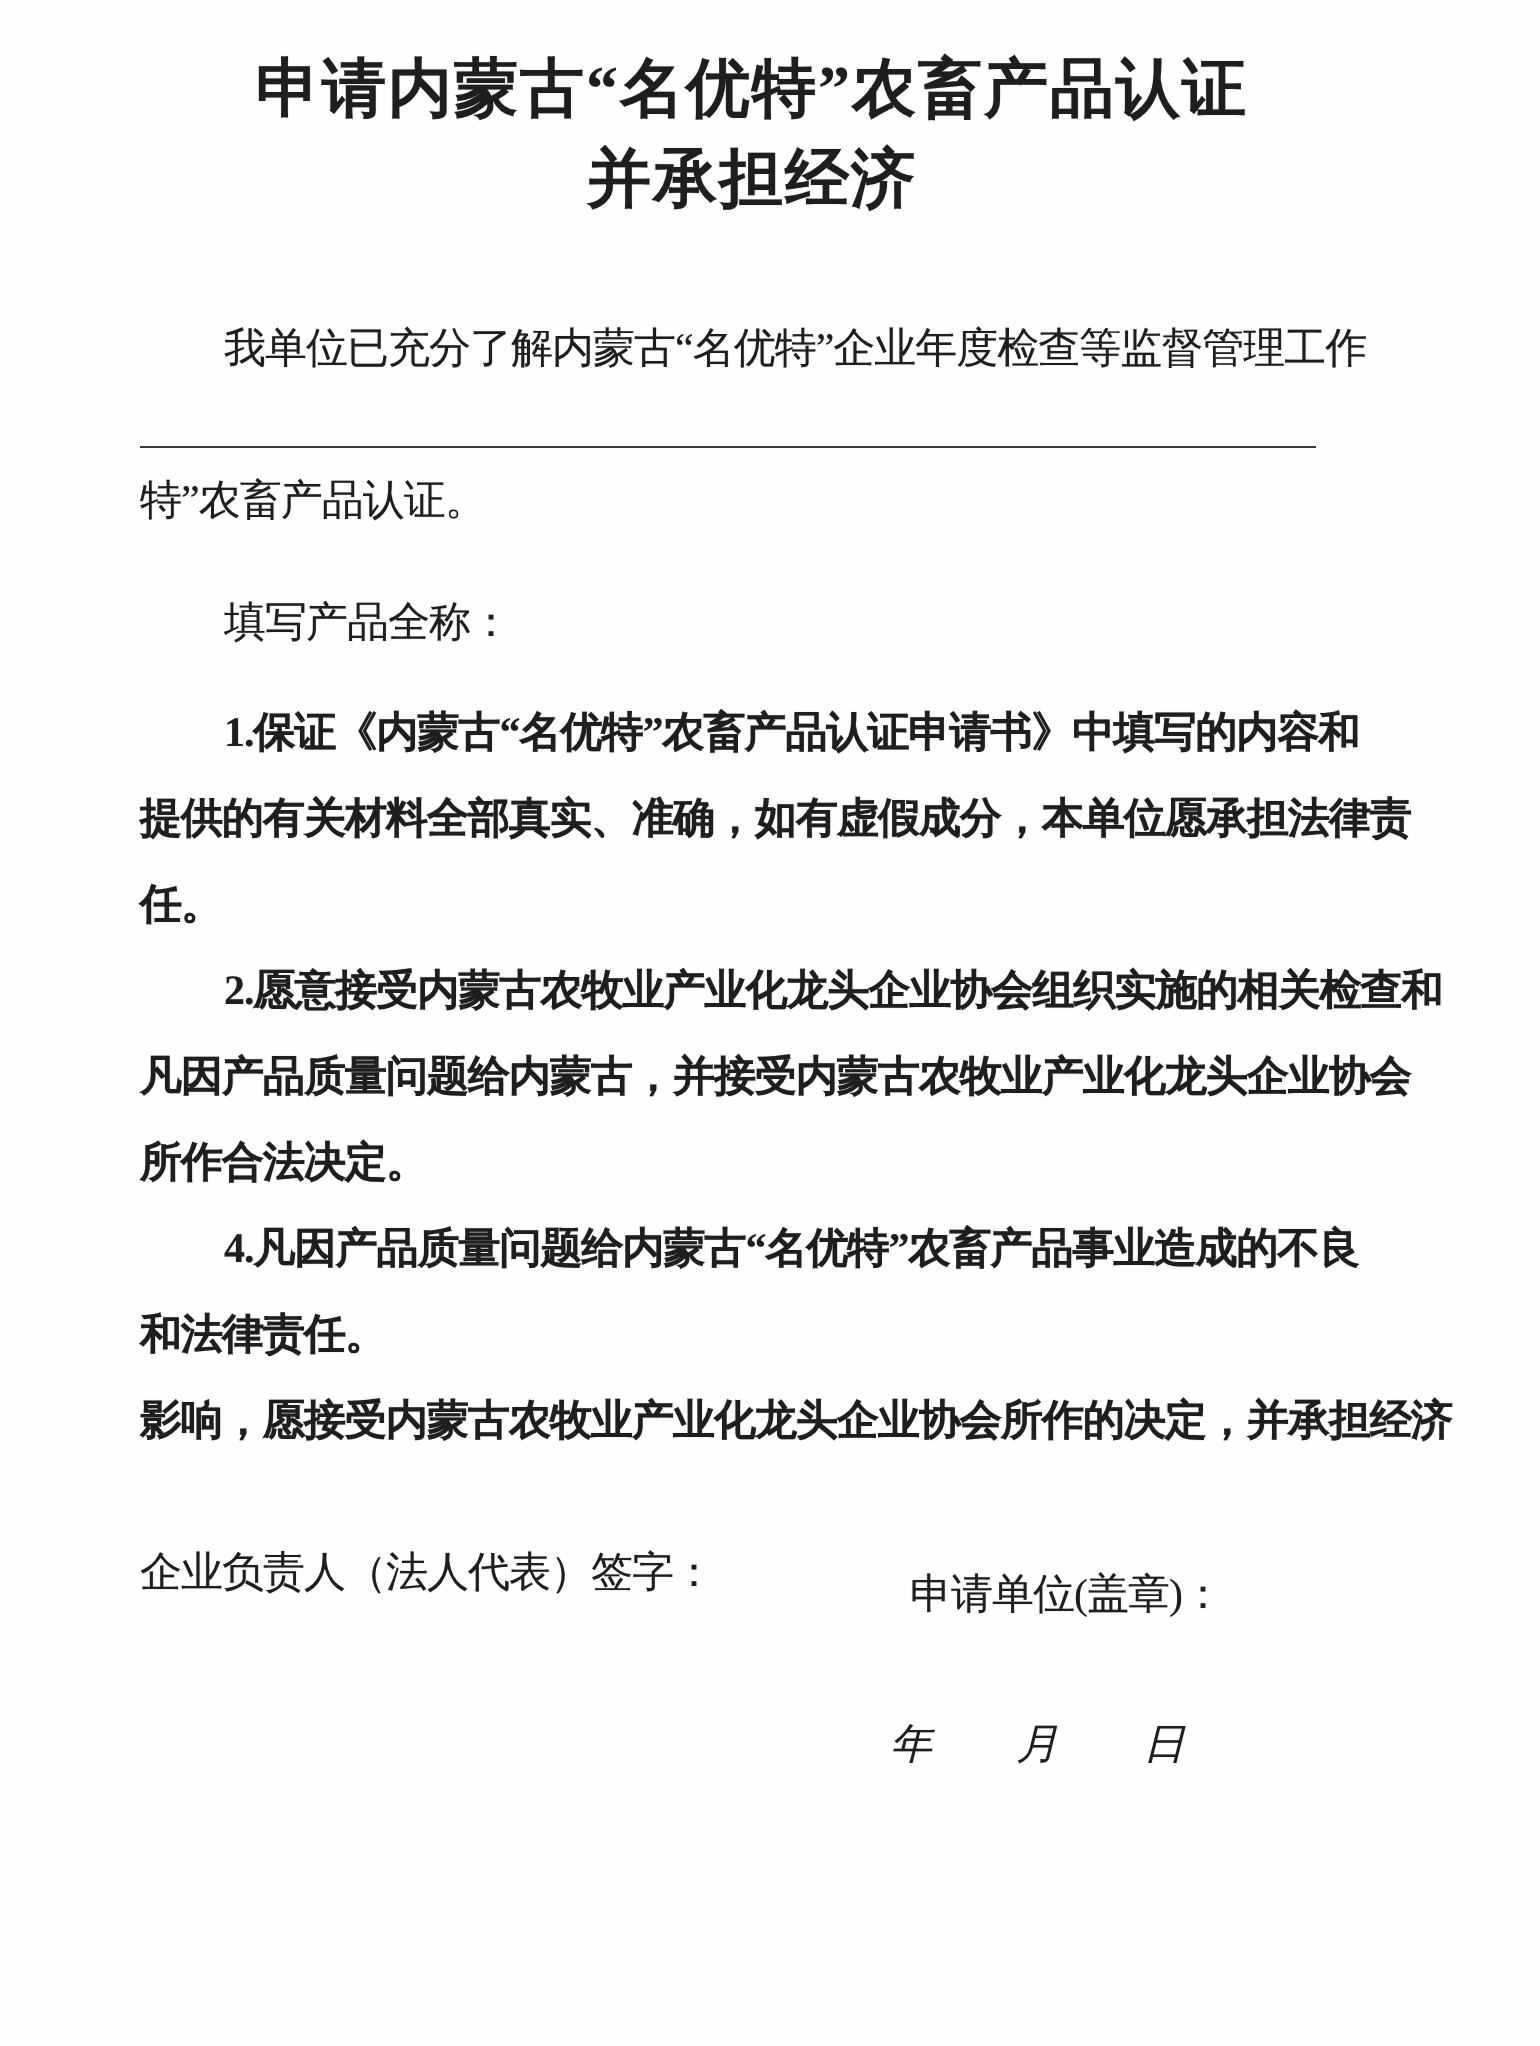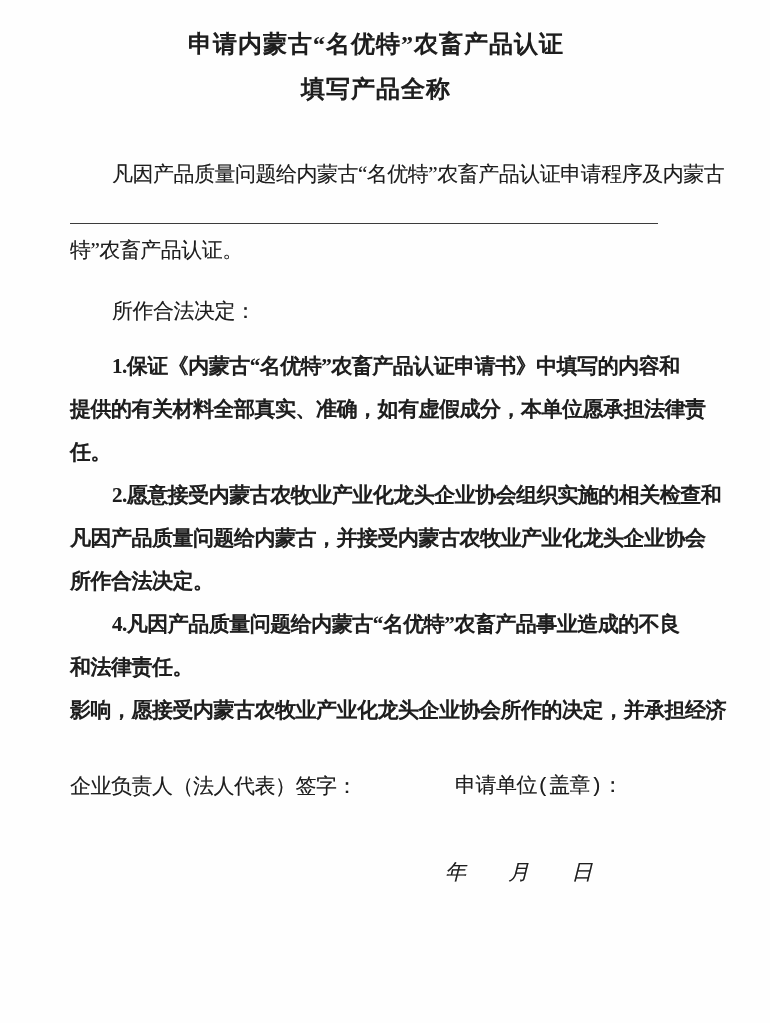--- a/index.html
+++ b/index.html
@@ -16,21 +16,21 @@
     letter-spacing: -0.5px;
     overflow: hidden;
     text-shadow: 0 0 0.5px rgba(40,40,40,0.45);
   }
   .content {
     position: relative;
     padding: 22px 88px 0 70px;
   }
   .doc-title {
     text-align: center;
-    font-size: 24px;
+    font-size: 32px;
     font-weight: bold;
     line-height: 45px;
     letter-spacing: 1px;
     margin-bottom: 36px;
   }
   .doc-title .t-line { display: block; }
   .intro-line { line-height: 52px; white-space: nowrap; }
   .indent { text-indent: 42px; }
   .blank {
     display: inline-block;
@@ -50,51 +50,51 @@
   .after-hint { margin-left: 14px; }
   .decl-heading { line-height: 43px; margin-top: 14px; }
   .items { margin-top: 12px; font-weight: bold; }
   .item-line { line-height: 43px; white-space: nowrap; }
   .sig-row {
     position: relative;
     line-height: 43px;
     margin-top: 33px;
     white-space: nowrap;
   }
-  .sig-right { position: absolute; left: 385px; top: 0; font-family: Liberation Mono, monospace; }
+  .sig-right { position: absolute; left: 385px; top: 11px; }
   .date-row {
     line-height: 43px;
     margin-top: 43px;
     padding-left: 375px;
     white-space: nowrap;
     font-style: italic;
   }
   .date-row .d { display: inline-block; }
   .date-row .d-gap { margin-right: 38px; }
 </style>
 </head>
 <body>
 
 <div class="page">
   <div class="content">
 
     <h1 class="doc-title">
       <span class="t-line">申请内蒙古“名优特”农畜产品认证</span>
-      <span class="t-line">填写产品全称</span>
+      <span class="t-line">并承担经济</span>
     </h1>
 
-    <div class="intro-line indent"><span>凡因产品质量问题给内蒙古“名优特”农畜产品认证申请程序及内蒙古</span></div>
+    <div class="intro-line indent"><span>我单位已充分了解内蒙古“名优特”企业年度检查等监督管理工作</span></div>
 
 
     <div class="blank-full"></div>
 
 
     <div class="intro-line"><span>特”农畜产品认证。</span></div>
 
-    <div class="decl-heading indent"><span>所作合法决定：</span></div>
+    <div class="decl-heading indent"><span>填写产品全称：</span></div>
 
     <div class="items">
       <div class="item-line indent">1.保证《内蒙古“名优特”农畜产品认证申请书》中填写的内容和</div>
       <div class="item-line">提供的有关材料全部真实、准确，如有虚假成分，本单位愿承担法律责</div>
       <div class="item-line">任。</div>
 
       <div class="item-line indent">2.愿意接受内蒙古农牧业产业化龙头企业协会组织实施的相关检查和</div>
       <div class="item-line">凡因产品质量问题给内蒙古，并接受内蒙古农牧业产业化龙头企业协会</div>
       <div class="item-line">所作合法决定。</div>
 

